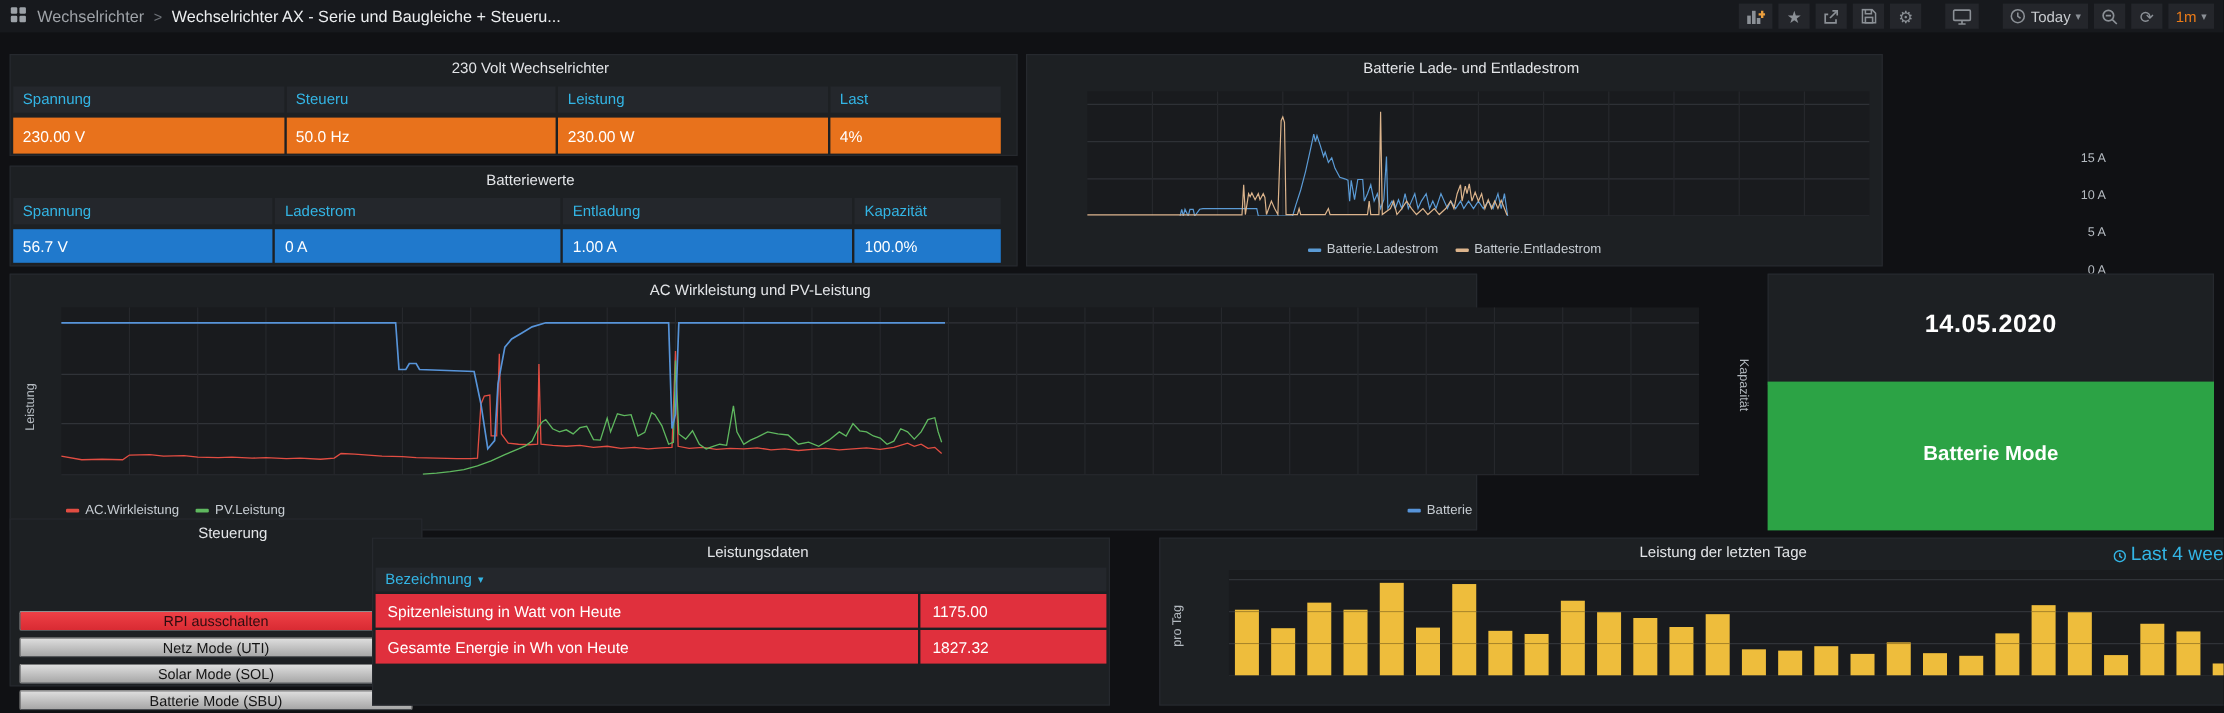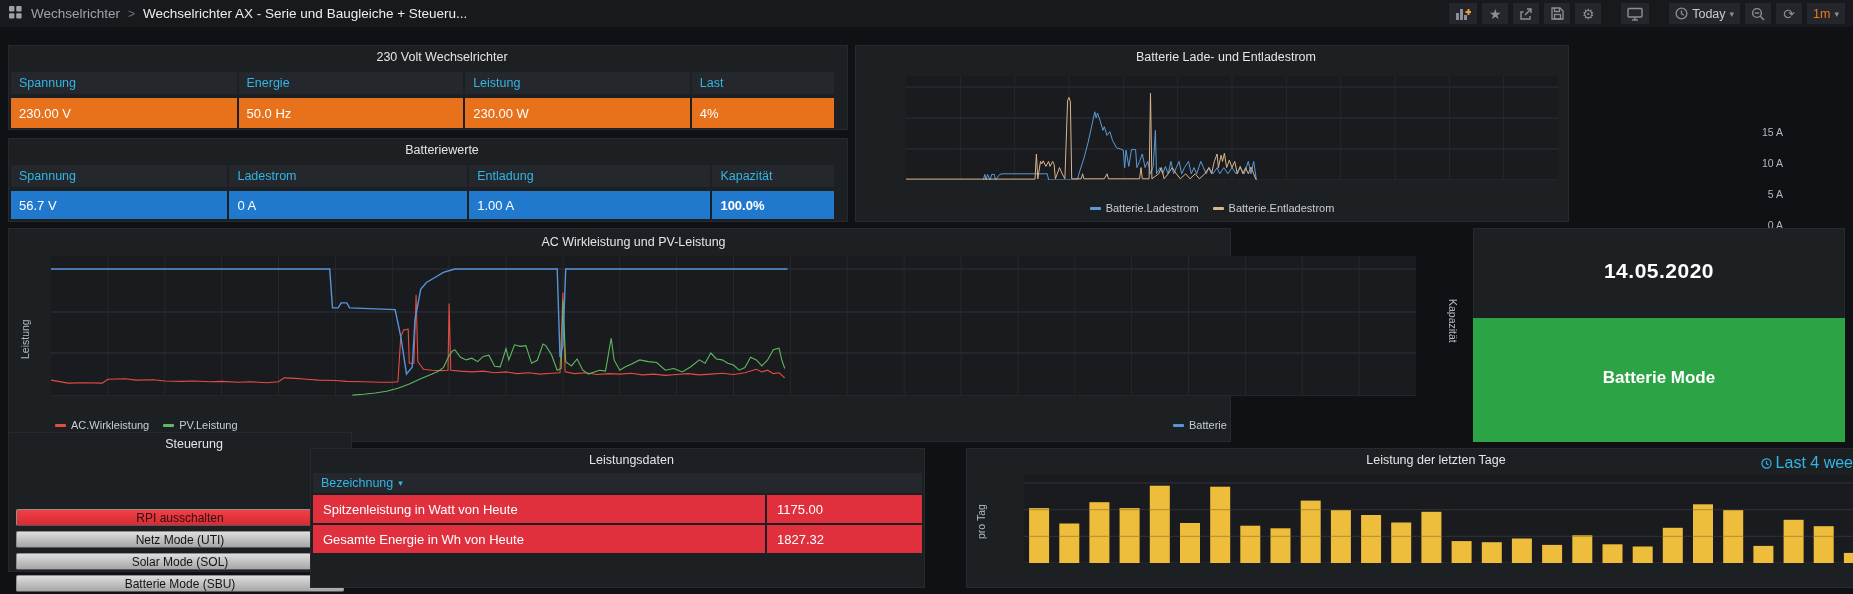--- a/index.html
+++ b/index.html
@@ -31,21 +31,21 @@
   
   .stat-grid { position:absolute; left:2px; right:13px; display:grid; column-gap:2px; }
   .stat-head-cell { background:#24272c; color:#33b5e5; font-size:12.5px; font-weight:500;
                     display:flex; align-items:center; padding-left:8px; }
   .stat-val-cell { color:#fff; font-size:13px; display:flex; align-items:center; padding-left:8px; }
 
   
   .plot { position:absolute; }
   .plot svg { position:absolute; left:0; top:0; }
   .tick { position:absolute; font-size:10.5px; color:#b4bac0; white-space:nowrap; }
-  .tick.right-align { text-align:right;margin-left:28px; }
+  .tick.right-align { text-align:right; }
   .axis-label { position:absolute; font-size:10.5px; color:#b4bac0; white-space:nowrap; }
   .rot-l { transform:rotate(-90deg); transform-origin:left top; }
   .rot-r { transform:rotate(90deg); transform-origin:left top; }
   .legend { position:absolute; display:flex; gap:14px; font-size:11px; color:#c7cdd3; }
   .legend-item { display:flex; align-items:center; gap:5px; cursor:pointer; }
   .legend-swatch { width:11px; height:3px; border-radius:1px; display:inline-block; }
 
   
   #panel-date .date-value { position:absolute; left:0; right:0; top:30px; text-align:center;
                             font-size:21px; font-weight:bold; color:#ffffff; letter-spacing:0.5px; }
@@ -156,21 +156,21 @@
       <span class="interval-label">1m</span>
       <span class="caret">▾</span>
     </div>
   </div>
 </header>
 
 <section class="panel" id="panel-230v" style="left:8px;top:45px;width:840px;height:85px">
   <h2 class="ptitle">230 Volt Wechselrichter</h2>
   <div class="stat-grid" id="p230-head" style="top:26px;height:22px;grid-template-columns:27.4% 27.3% 27.3% auto">
       <div class="stat-head-cell">Spannung</div>
-      <div class="stat-head-cell">Energie</div>
+      <div class="stat-head-cell">Steueru</div>
       <div class="stat-head-cell">Leistung</div>
       <div class="stat-head-cell">Last</div>
     </div>
   <div class="stat-grid" id="p230-vals" style="top:52px;height:30px;grid-template-columns:27.4% 27.3% 27.3% auto">
       <div class="stat-val-cell" style="background: rgb(232, 114, 28);">230.00 V</div>
       <div class="stat-val-cell" style="background: rgb(232, 114, 28);">50.0 Hz</div>
       <div class="stat-val-cell" style="background: rgb(232, 114, 28);">230.00 W</div>
       <div class="stat-val-cell" style="background: rgb(232, 114, 28);">4%</div>
     </div>
 </section>
@@ -180,21 +180,21 @@
   <div class="stat-grid" id="batt-head" style="top:26px;height:22px;grid-template-columns:26.3% 28.9% 29.3% auto">
       <div class="stat-head-cell">Spannung</div>
       <div class="stat-head-cell">Ladestrom</div>
       <div class="stat-head-cell">Entladung</div>
       <div class="stat-head-cell">Kapazität</div>
     </div>
   <div class="stat-grid" id="batt-vals" style="top:52px;height:28px;grid-template-columns:26.3% 28.9% 29.3% auto">
       <div class="stat-val-cell" style="background: rgb(32, 121, 204);">56.7 V</div>
       <div class="stat-val-cell" style="background: rgb(32, 121, 204);">0 A</div>
       <div class="stat-val-cell" style="background: rgb(32, 121, 204);">1.00 A</div>
-      <div class="stat-val-cell" style="background: rgb(32, 121, 204); font-weight: bold;">100.0%</div>
+      <div class="stat-val-cell" style="background: rgb(32, 121, 204);">100.0%</div>
     </div>
 </section>
 
 <section class="panel" id="panel-battchart" style="left:855px;top:45px;width:714px;height:177px">
   <h2 class="ptitle">Batterie Lade- und Entladestrom</h2>
   <div class="plot" id="battchart-plot" style="left:50px;top:30px;width:652px;height:104px">
       <svg width="652" height="104">
         <rect x="0" y="0" width="652" height="104" fill="#191b1e"></rect>
         <line x1="0" y1="11" x2="652" y2="11" stroke="#2e3136" stroke-width="1"></line>
         <line x1="0" y1="42" x2="652" y2="42" stroke="#2e3136" stroke-width="1"></line>

